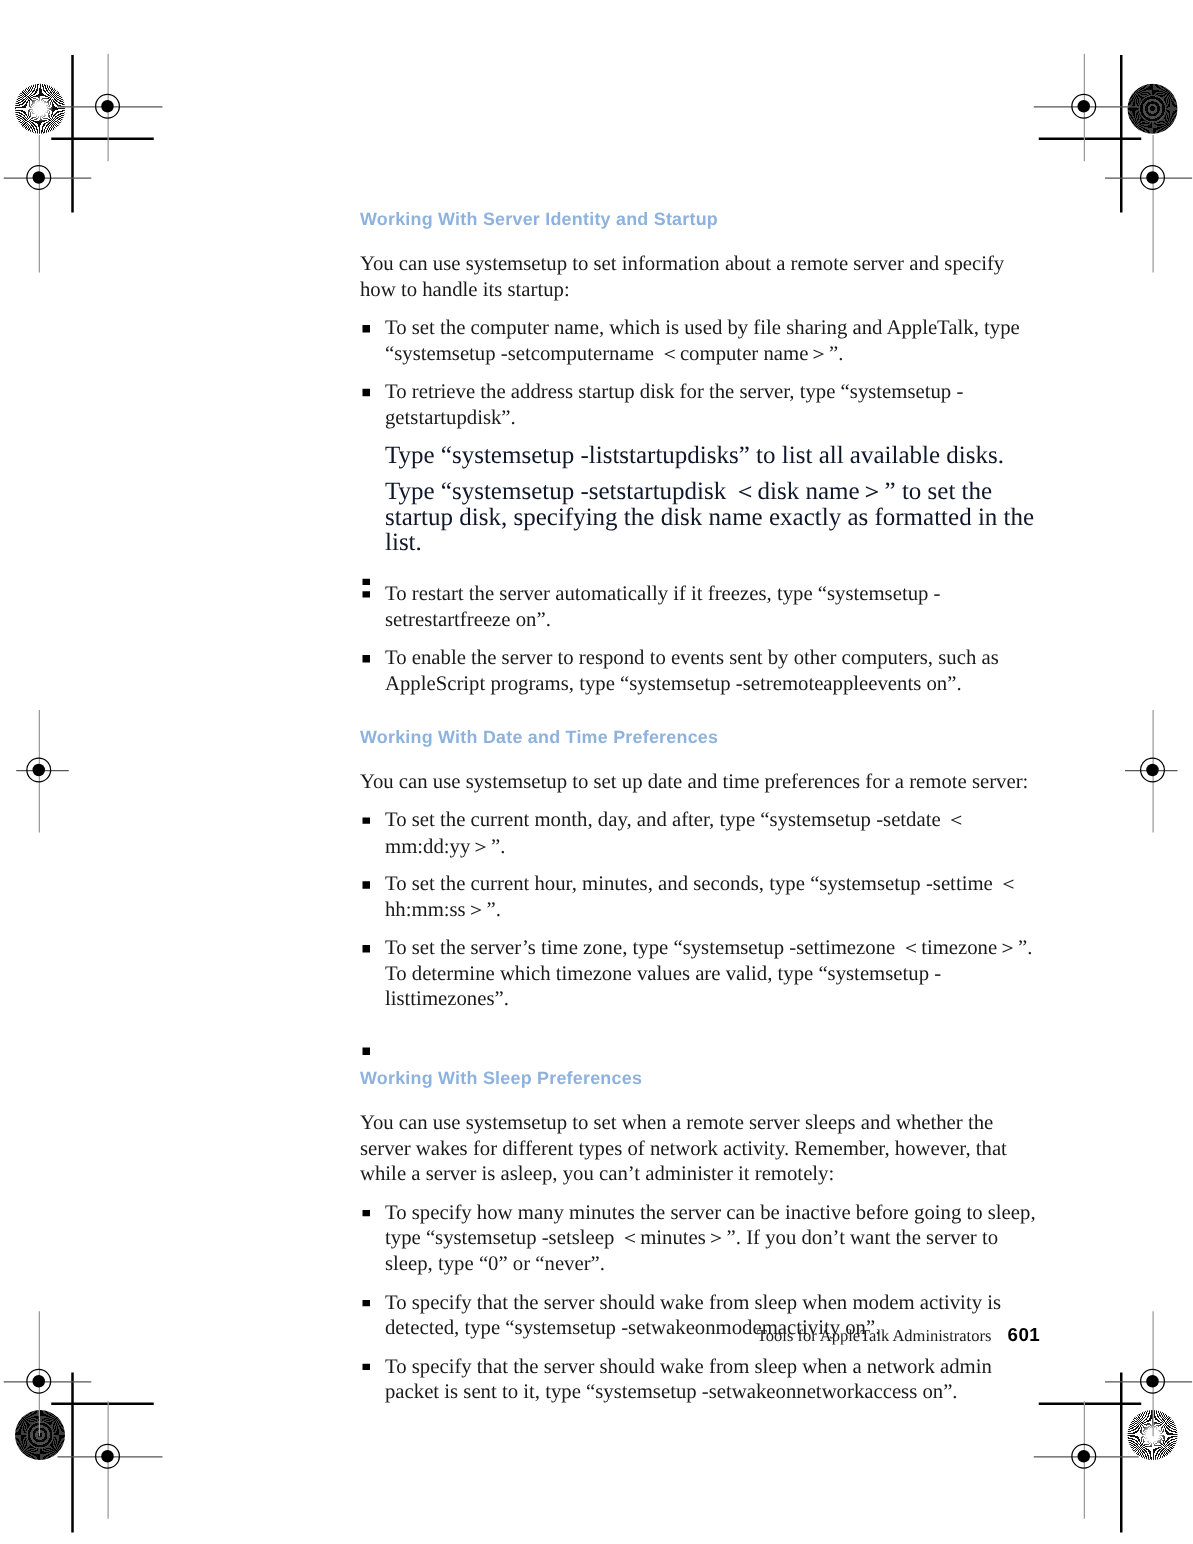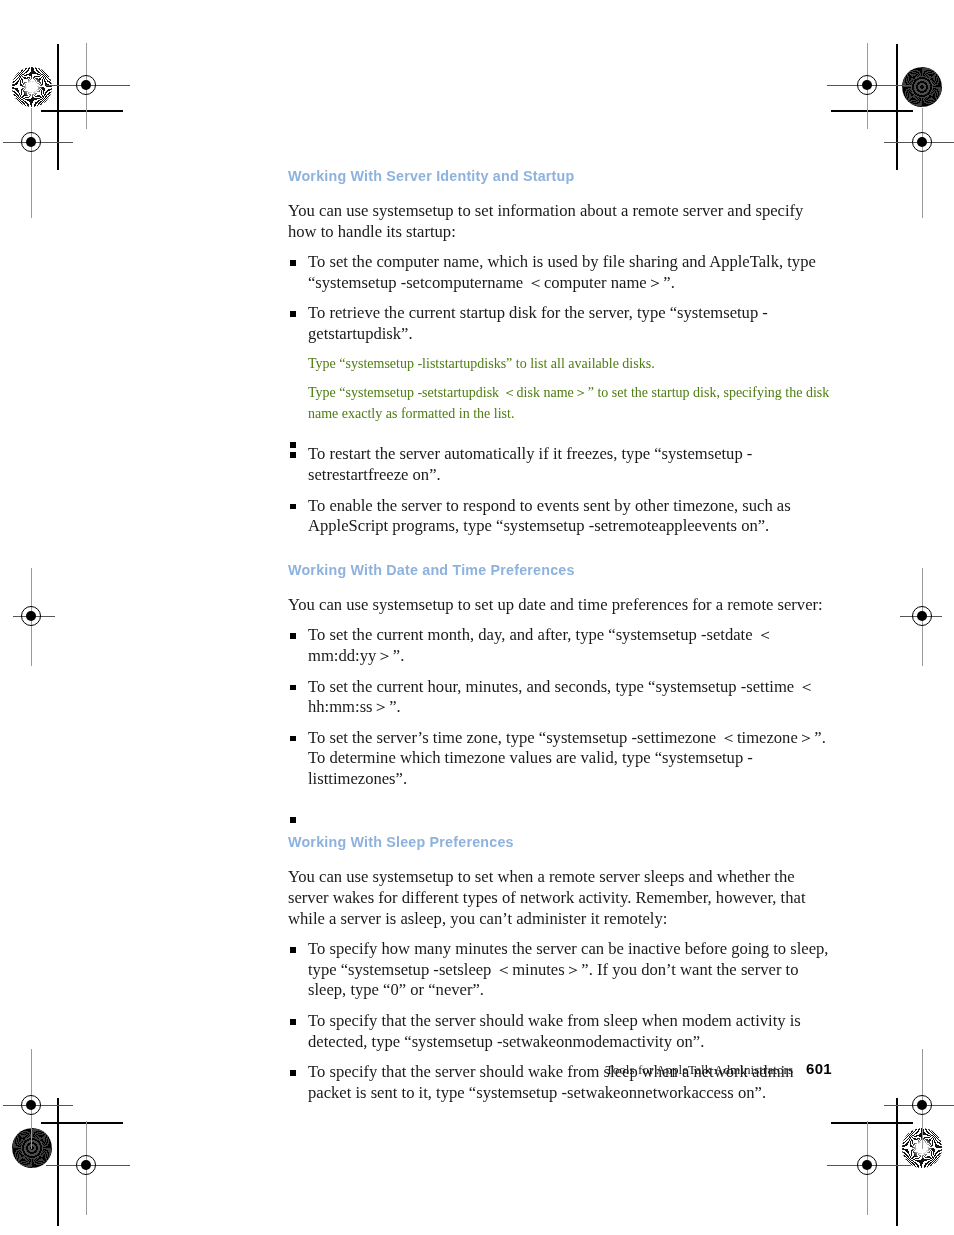--- a/index.html
+++ b/index.html
@@ -126,23 +126,23 @@
   }
   ul.bullets > li > .sq {
     position: absolute;
     left: 2px;
     top: 8px;
     width: 5.5px;
     height: 5.5px;
     background: #000;
   }
   .sub-para {
-    font-size: 14px;
+    font-size: 20px;
     line-height: 20.6px;
-    color: #4d7c0f;
+    color: #0f172a;
     margin: 0;
   }
 
   .spacer-sm { height: 10px; }
   .spacer-md { height: 17px; }
   .spacer-lg { height: 25px; }
 
   
   .footer {
     position: absolute;
@@ -260,39 +260,39 @@
     <p class="intro">You can use systemsetup to set information about a remote server and specify how to handle its startup:</p>
     <div class="spacer-sm"></div>
     <ul class="bullets">
       <li>
         <span class="sq"></span>
         <span>To set the computer name, which is used by file sharing and AppleTalk, type “systemsetup -setcomputername ＜computer name＞”.</span>
       </li>
       <div class="spacer-sm"></div>
       <li>
         <span class="sq"></span>
-        <span>To retrieve the current startup disk for the server, type “systemsetup -getstartupdisk”.</span>
+        <span>To retrieve the address startup disk for the server, type “systemsetup -getstartupdisk”.</span>
         <div style="height:9px"></div>
         <p class="sub-para">Type “systemsetup -liststartupdisks” to list all available disks.</p>
         <div style="height:9px"></div>
         <p class="sub-para">Type “systemsetup -setstartupdisk ＜disk name＞” to set the startup disk, specifying the disk name exactly as formatted in the list.</p>
       </li>
       <div class="spacer-sm"></div>
       <li>
         <span class="sq"></span>
       </li>
       <div class="spacer-sm"></div>
       <li>
         <span class="sq"></span>
         <span>To restart the server automatically if it freezes, type “systemsetup -setrestartfreeze on”.</span>
       </li>
       <div class="spacer-sm"></div>
       <li>
         <span class="sq"></span>
-        <span>To enable the server to respond to events sent by other timezone, such as AppleScript programs, type “systemsetup -setremoteappleevents on”.</span>
+        <span>To enable the server to respond to events sent by other computers, such as AppleScript programs, type “systemsetup -setremoteappleevents on”.</span>
       </li>
     </ul>
 
     <div class="spacer-lg"></div>
 
     <h2 class="section-head">Working With Date and Time Preferences</h2>
     <div class="spacer-md"></div>
     <p class="intro">You can use systemsetup to set up date and time preferences for a remote server:</p>
     <div class="spacer-sm"></div>
     <ul class="bullets">

